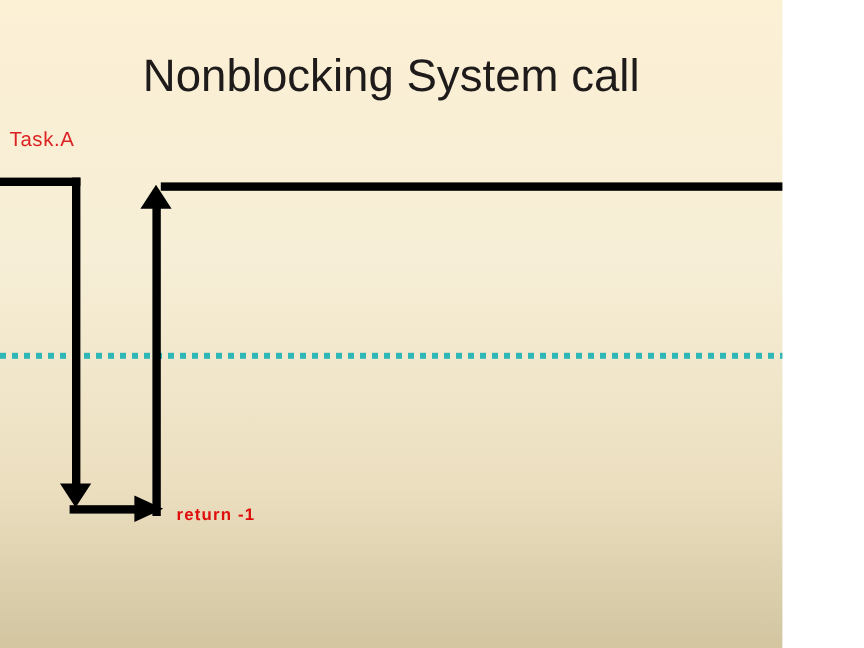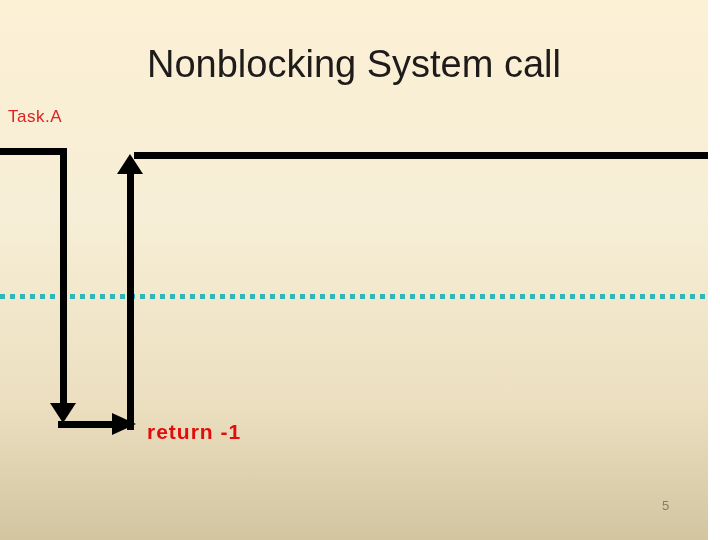--- a/index.html
+++ b/index.html
@@ -1,18 +1,18 @@
 <!DOCTYPE html>
 <html><head>
 <meta charset="utf-8">
 <style>
   html, body { margin: 0; padding: 0; }
   .slide {
     position: relative;
-    width: 708px;
+    width: 652px;
     height: 540px;
     overflow: hidden;
     background: linear-gradient(to bottom, #fcf0d5 0%, #f6eed6 40%, #ecdfc0 75%, #d2c5a0 100%);
     font-family: "Liberation Sans", sans-serif;
   }
 
   .title {
     position: absolute;
     top: 42px;
     left: 0;
@@ -71,21 +71,21 @@
     left: 117px; top: 154px;
     border-left: 13px solid transparent;
     border-right: 13px solid transparent;
     border-bottom: 20px solid #000;
   }
 
   .return-label {
     position: absolute;
     top: 420px;
     left: 147px;
-    font-size: 21px;
+    font-size: 14px;
     font-weight: bold;
     letter-spacing: 1px;
     color: #e00d0d;
     z-index: 3;
   }
 
   .device-label {
     position: absolute;
     top: 449px;
     left: 2px;

